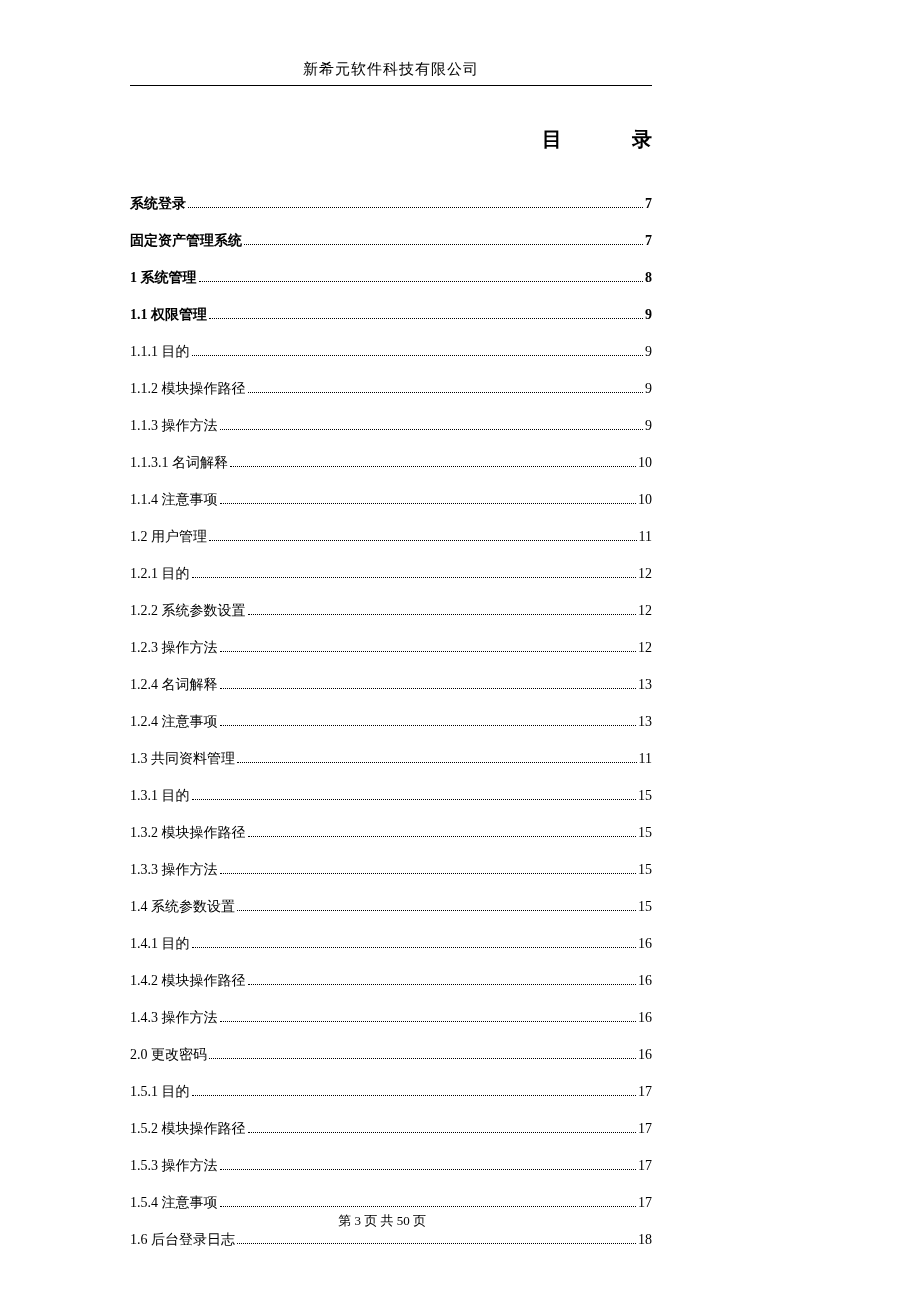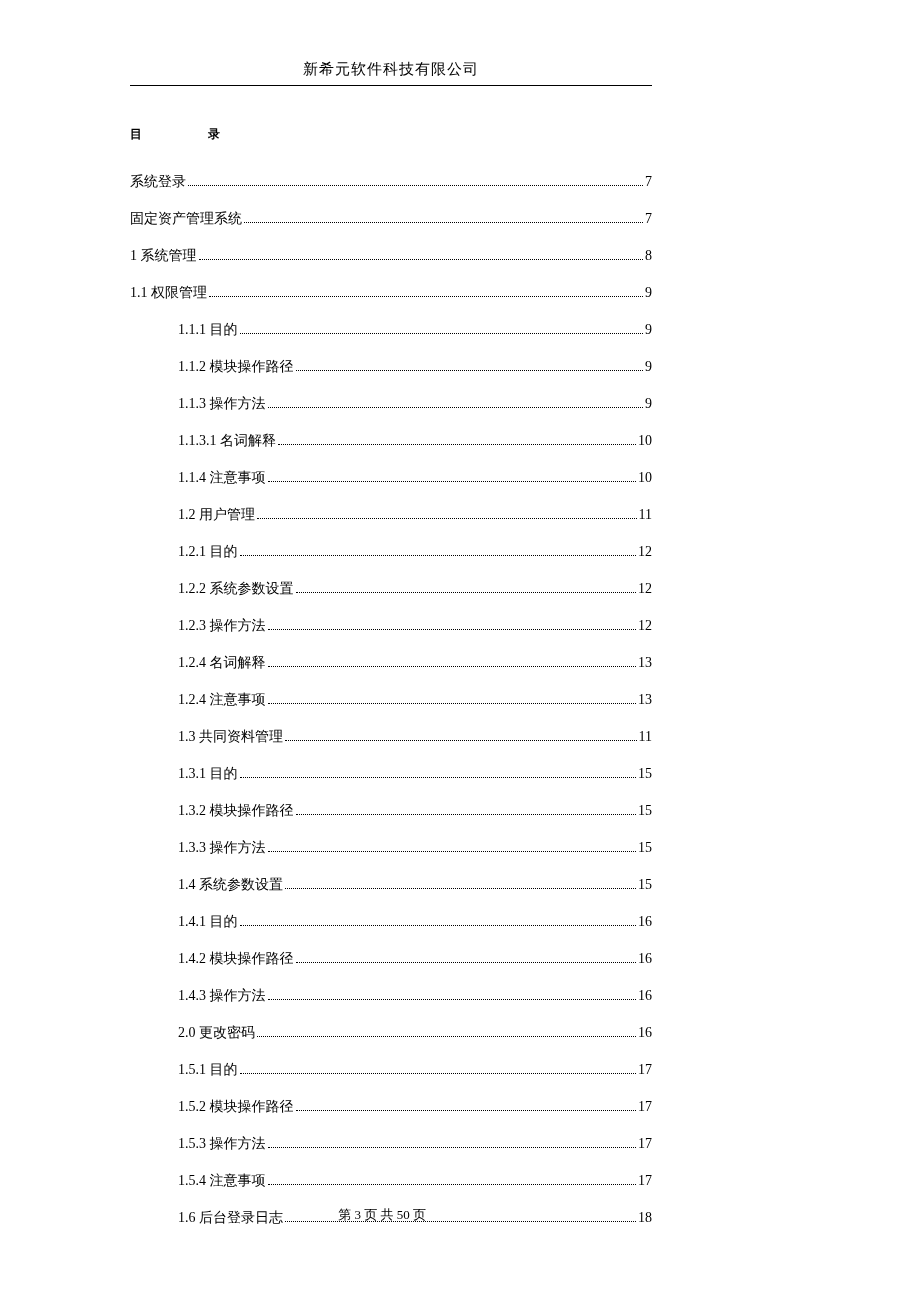--- a/index.html
+++ b/index.html
@@ -19,43 +19,43 @@
   }
   .header {
     text-align: center;
     font-size: 15px;
     padding-bottom: 6px;
     border-bottom: 1px solid #000;
     margin-bottom: 40px;
     letter-spacing: 1px;
   }
   .title {
-    text-align: left;
-    font-size: 12px;
+    text-align: right;
+    font-size: 20px;
     font-weight: bold;
-    margin-bottom: 30px;
+    margin-bottom: 42px;
     letter-spacing: 0;
   }
   .title .tchar {
     display: inline-block;
   }
   .toc {
     font-size: 14px;
   }
   .toc-row {
     display: flex;
     align-items: baseline;
     margin-bottom: 19px;
     white-space: nowrap;
   }
   .toc-row.level-0 {
     margin-left: 0;
+    font-weight: bold;
   }
   .toc-row.level-1 {
-    margin-left: 48px;
   }
   .toc-label {
     flex: 0 0 auto;
   }
   .toc-dots {
     flex: 1 1 auto;
     border-bottom: 1.5px dotted #000;
     margin: 0 2px 4px 2px;
     min-width: 10px;
     height: 1px;

